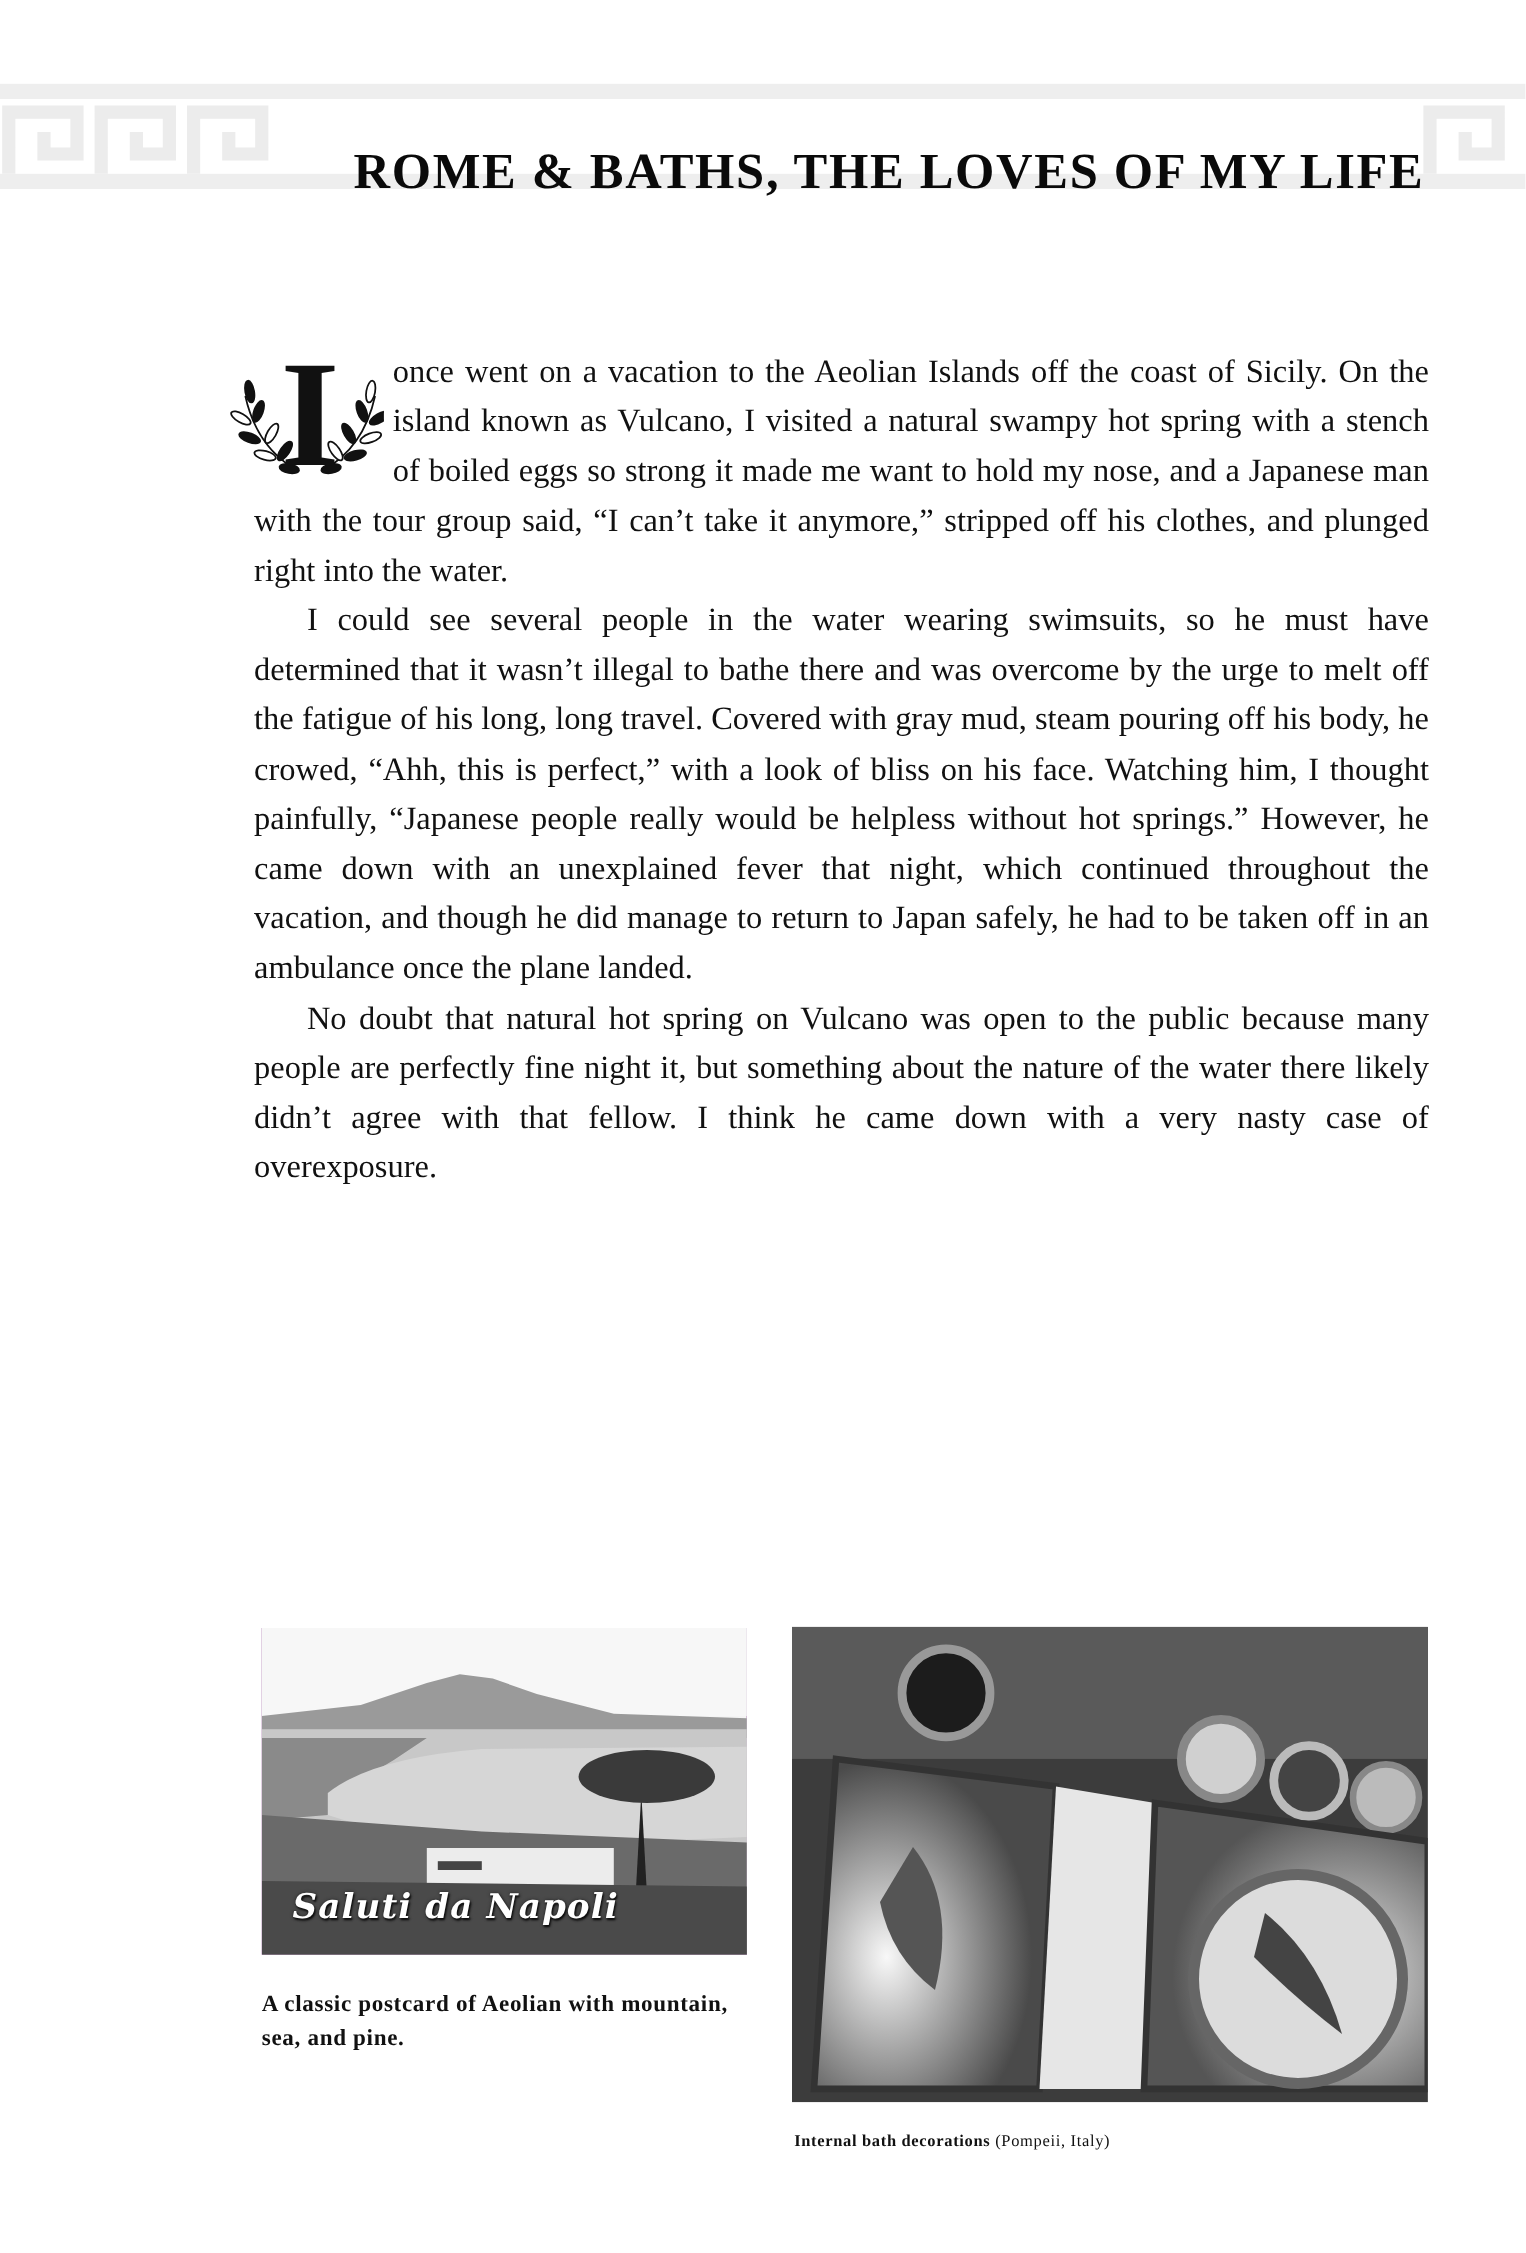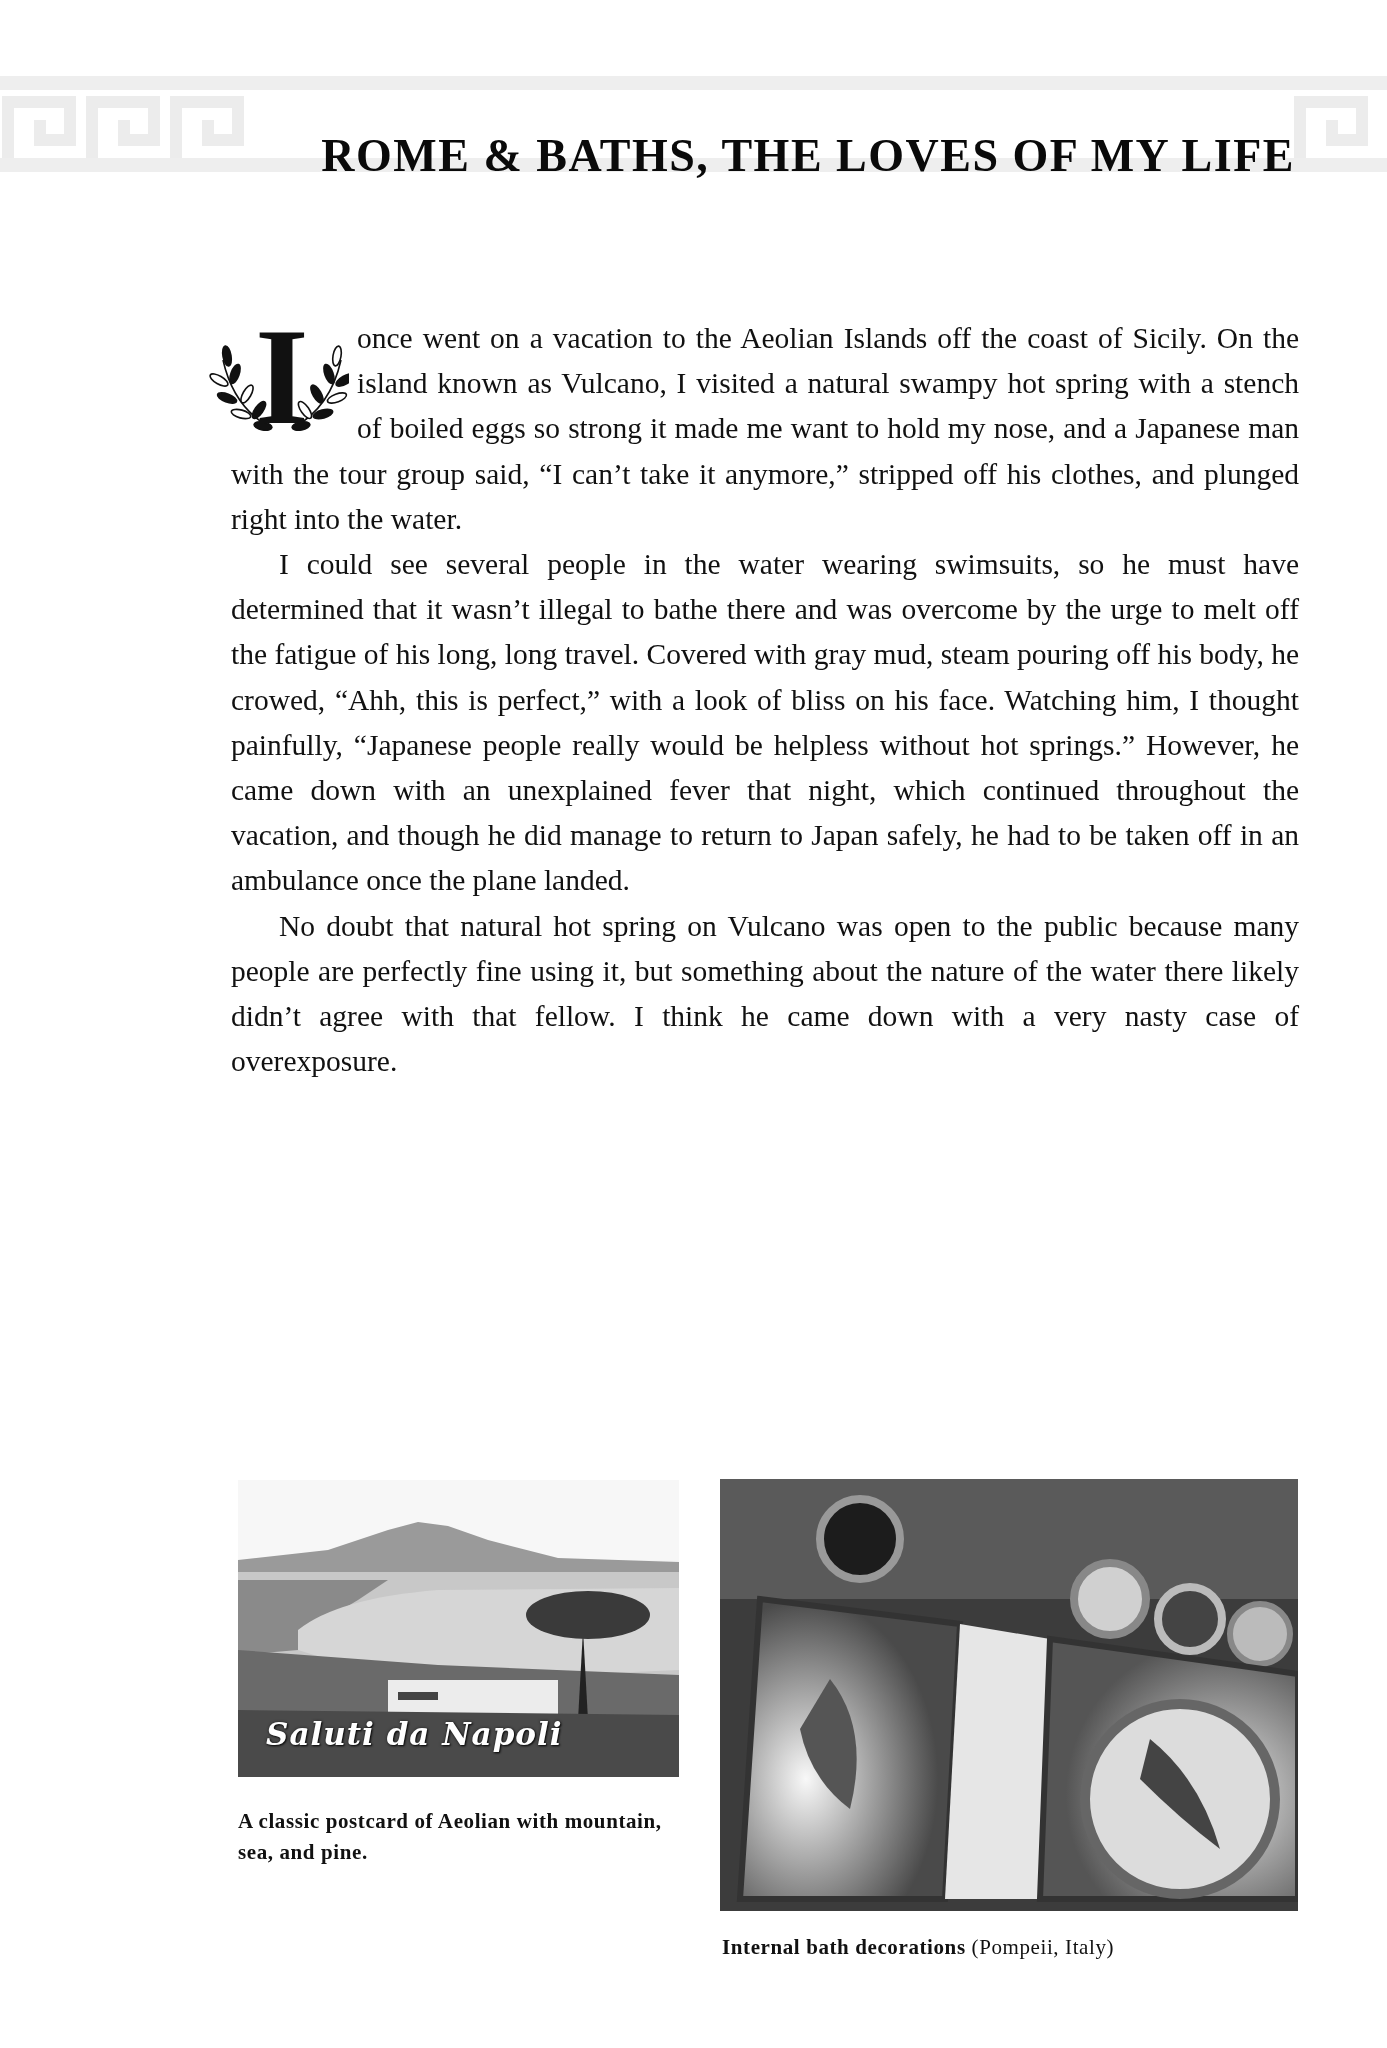--- a/index.html
+++ b/index.html
@@ -24,21 +24,21 @@
                     font-size:138px; line-height:130px; font-weight:bold; color:#111; }
   .laurel { position:absolute; top:0; left:0; }
 
   
   .fig-postcard { position:absolute; left:238px; top:1480px; width:441px; height:297px; overflow:hidden; background:#701a75; }
   .fig-bath { position:absolute; left:720px; top:1479px; width:578px; height:432px; overflow:hidden; background:#555; }
   .cap1 { position:absolute; left:238px; top:1806px; width:440px;
           font-family:"Liberation Serif",serif; font-weight:bold; font-size:21px; line-height:31px;
           letter-spacing:0.6px; color:#111; }
   .cap2 { position:absolute; left:722px; top:1932px; width:600px;
-          font-family:"Liberation Serif",serif; font-size:21px; line-height:30px; letter-spacing:0.6px; color:#111; }
+          font-family:"Liberation Serif",serif; font-size:15px; line-height:30px; letter-spacing:0.6px; color:#111; }
   .cap2 .b { font-weight:bold; }
   .postcard-script { position:absolute; left:28px; top:236px; font-family:"DejaVu Serif",serif;
                      font-style:italic; font-weight:bold; font-size:31px; color:#fff;
                      text-shadow:0 0 3px #222, 1px 1px 2px #000; letter-spacing:1px; }
 </style>
 </head>
 <body>
 
 <div class="banner">
   <svg width="1387" height="96" viewBox="0 0 1387 96">
@@ -76,21 +76,21 @@
           <ellipse cx="108" cy="78" rx="4" ry="10" transform="rotate(-30 108 78)"></ellipse>
           <ellipse cx="114" cy="98" rx="4" ry="10" transform="rotate(75 114 98)"></ellipse>
           <ellipse cx="96" cy="94" rx="4" ry="10" transform="rotate(-35 96 94)" fill="#fff"></ellipse>
           <ellipse cx="92" cy="110" rx="4" ry="9" transform="rotate(80 92 110)"></ellipse>
         </g>
       </svg>
       <span class="dropcap-letter">I</span>
     </span><span>once went on a vacation to the Aeolian Islands off the coast of Sicily. On the island known as Vulcano, I visited a natural swampy hot spring with a stench of boiled eggs so strong it made me want to hold my nose, and a Japanese man with the tour group said, “I can’t take it anymore,” stripped off his clothes, and plunged right into the water.</span>
   </p>
   <p>I could see several people in the water wearing swimsuits, so he must have determined that it wasn’t illegal to bathe there and was overcome by the urge to melt off the fatigue of his long, long travel. Covered with gray mud, steam pouring off his body, he crowed, “Ahh, this is perfect,” with a look of bliss on his face. Watching him, I thought painfully, “Japanese people really would be helpless without hot springs.” However, he came down with an unexplained fever that night, which continued throughout the vacation, and though he did manage to return to Japan safely, he had to be taken off in an ambulance once the plane landed.</p>
-  <p>No doubt that natural hot spring on Vulcano was open to the public because many people are perfectly fine using it, but something about the nature of the water there likely didn’t agree with that fellow. I think he came down with a very nasty case of overexposure.</p>
+  <p>No doubt that natural hot spring on Vulcano was open to the public because many people are perfectly fine night it, but something about the nature of the water there likely didn’t agree with that fellow. I think he came down with a very nasty case of overexposure.</p>
 </div>
 
 <div class="fig-postcard">
   <svg width="441" height="297" viewBox="0 0 441 297">
     <rect width="441" height="297" fill="#f4f4f4"></rect>
     <rect y="0" width="441" height="80" fill="#f7f7f7"></rect>
     <path d="M0 80 L90 70 L150 50 L180 42 L210 46 L250 60 L320 78 L441 82 L441 100 L0 100 Z" fill="#9a9a9a"></path>
     <rect y="92" width="441" height="110" fill="#c8c8c8"></rect>
     <path d="M0 100 L150 100 L120 120 L70 150 L60 170 L0 175 Z" fill="#8a8a8a"></path>
     <path d="M60 150 Q100 118 200 110 L441 108 L441 190 L210 200 Q120 190 60 170 Z" fill="#d6d6d6"></path>

